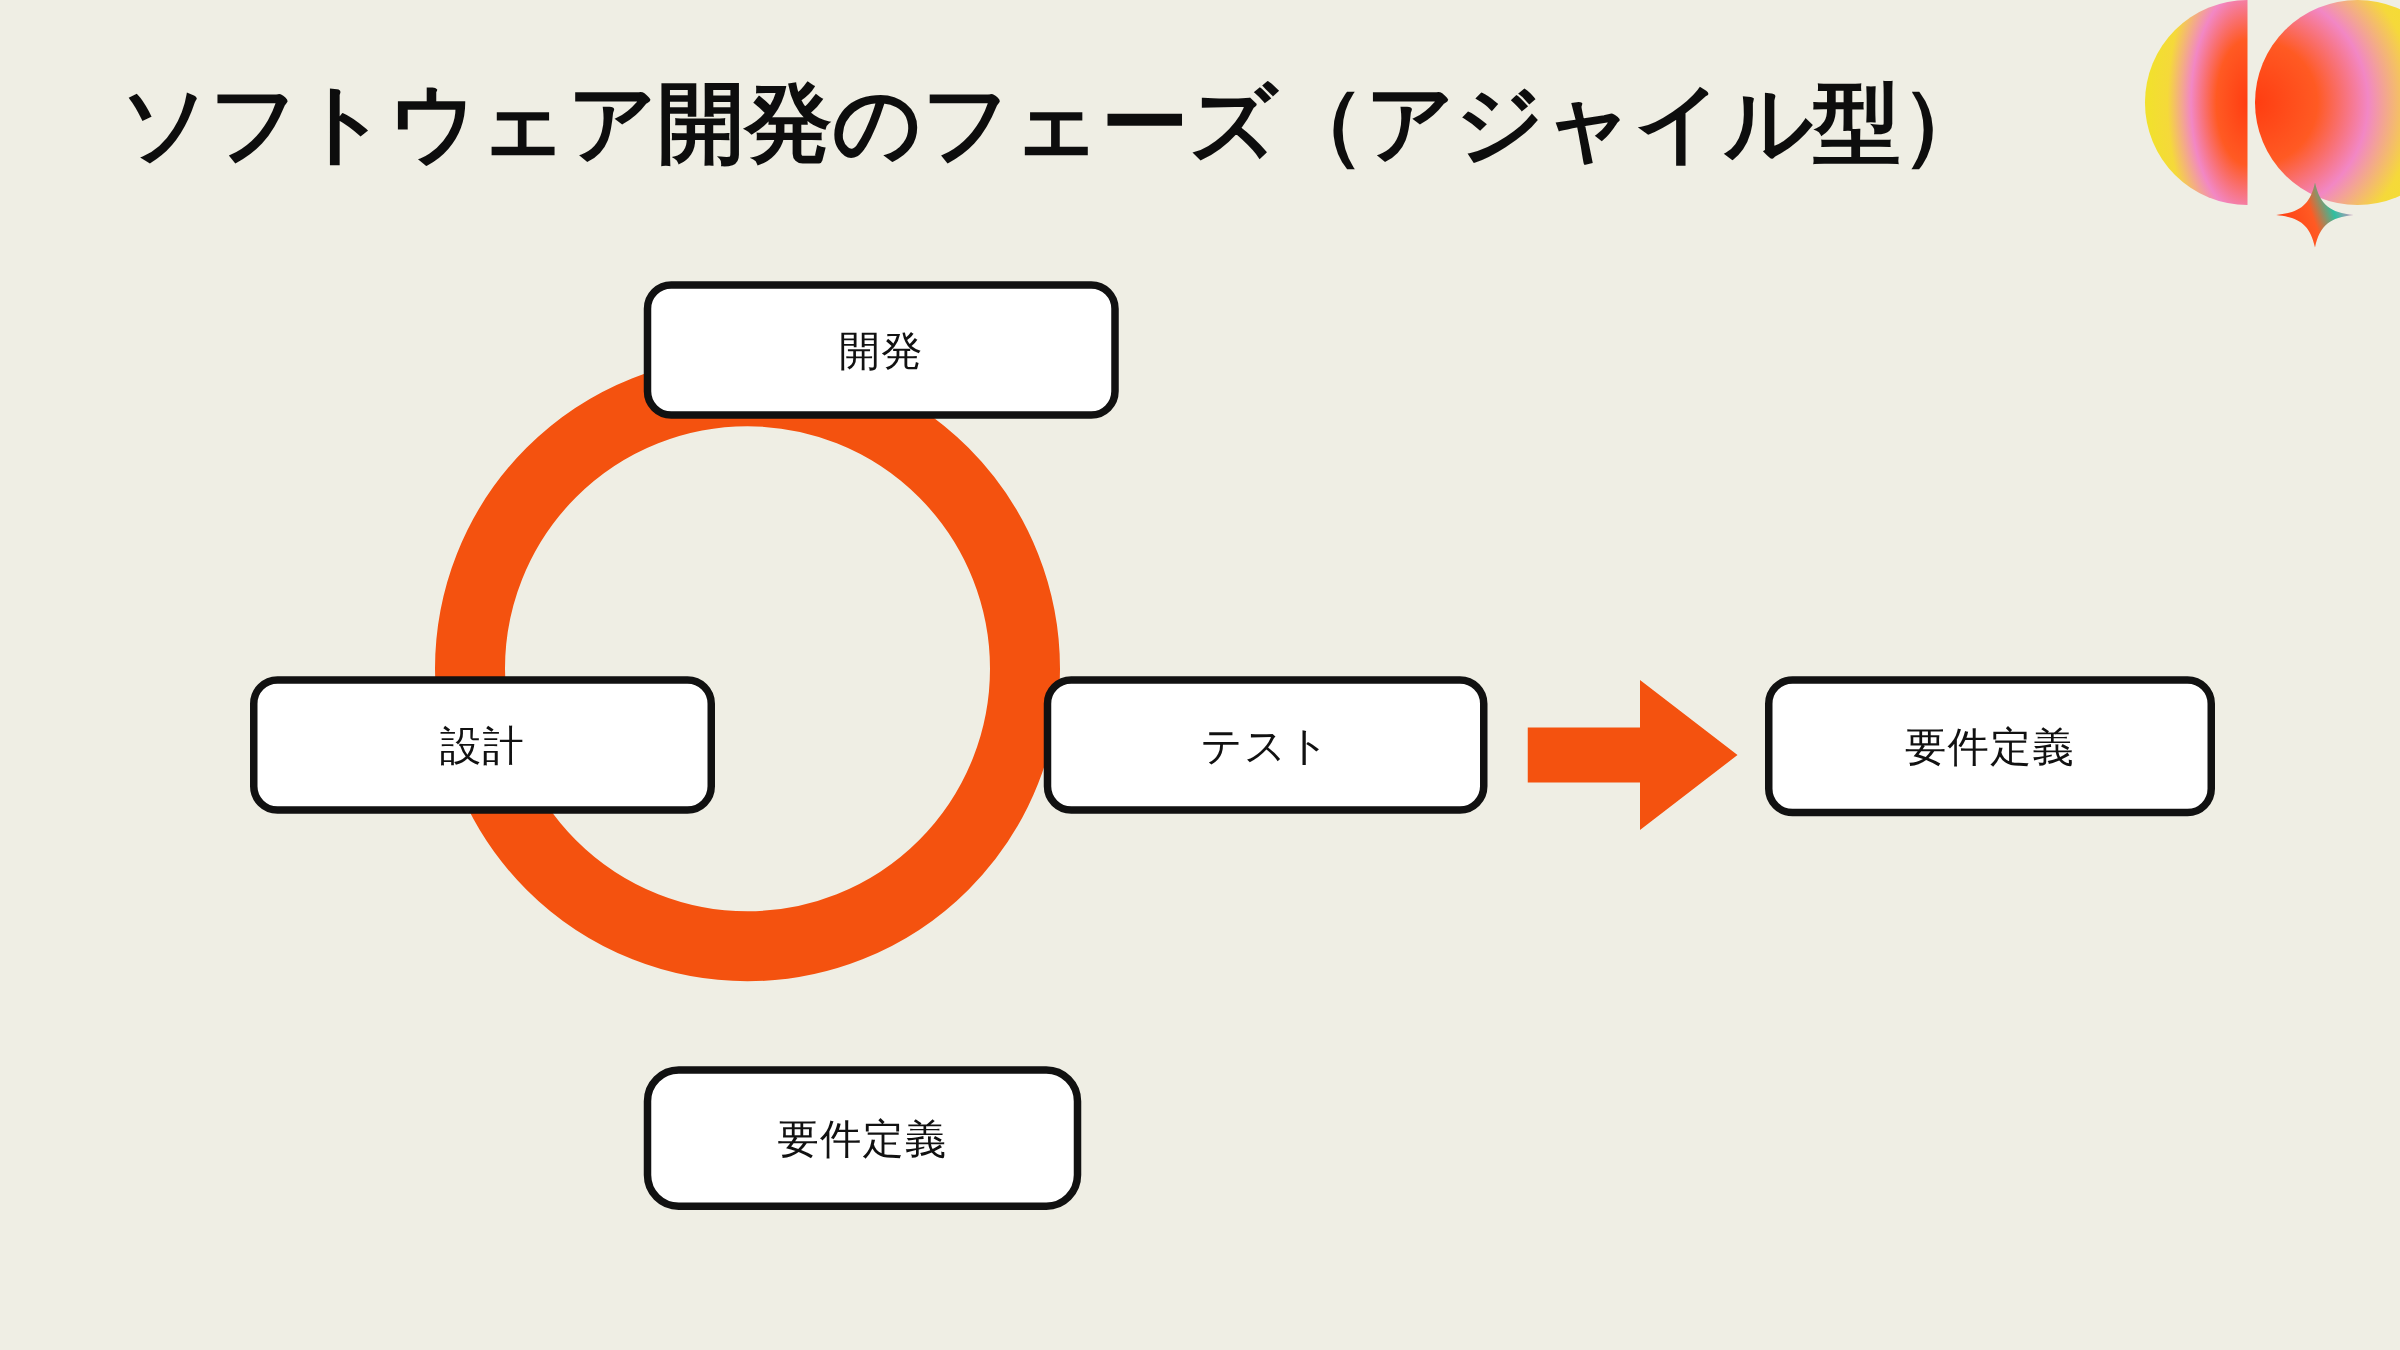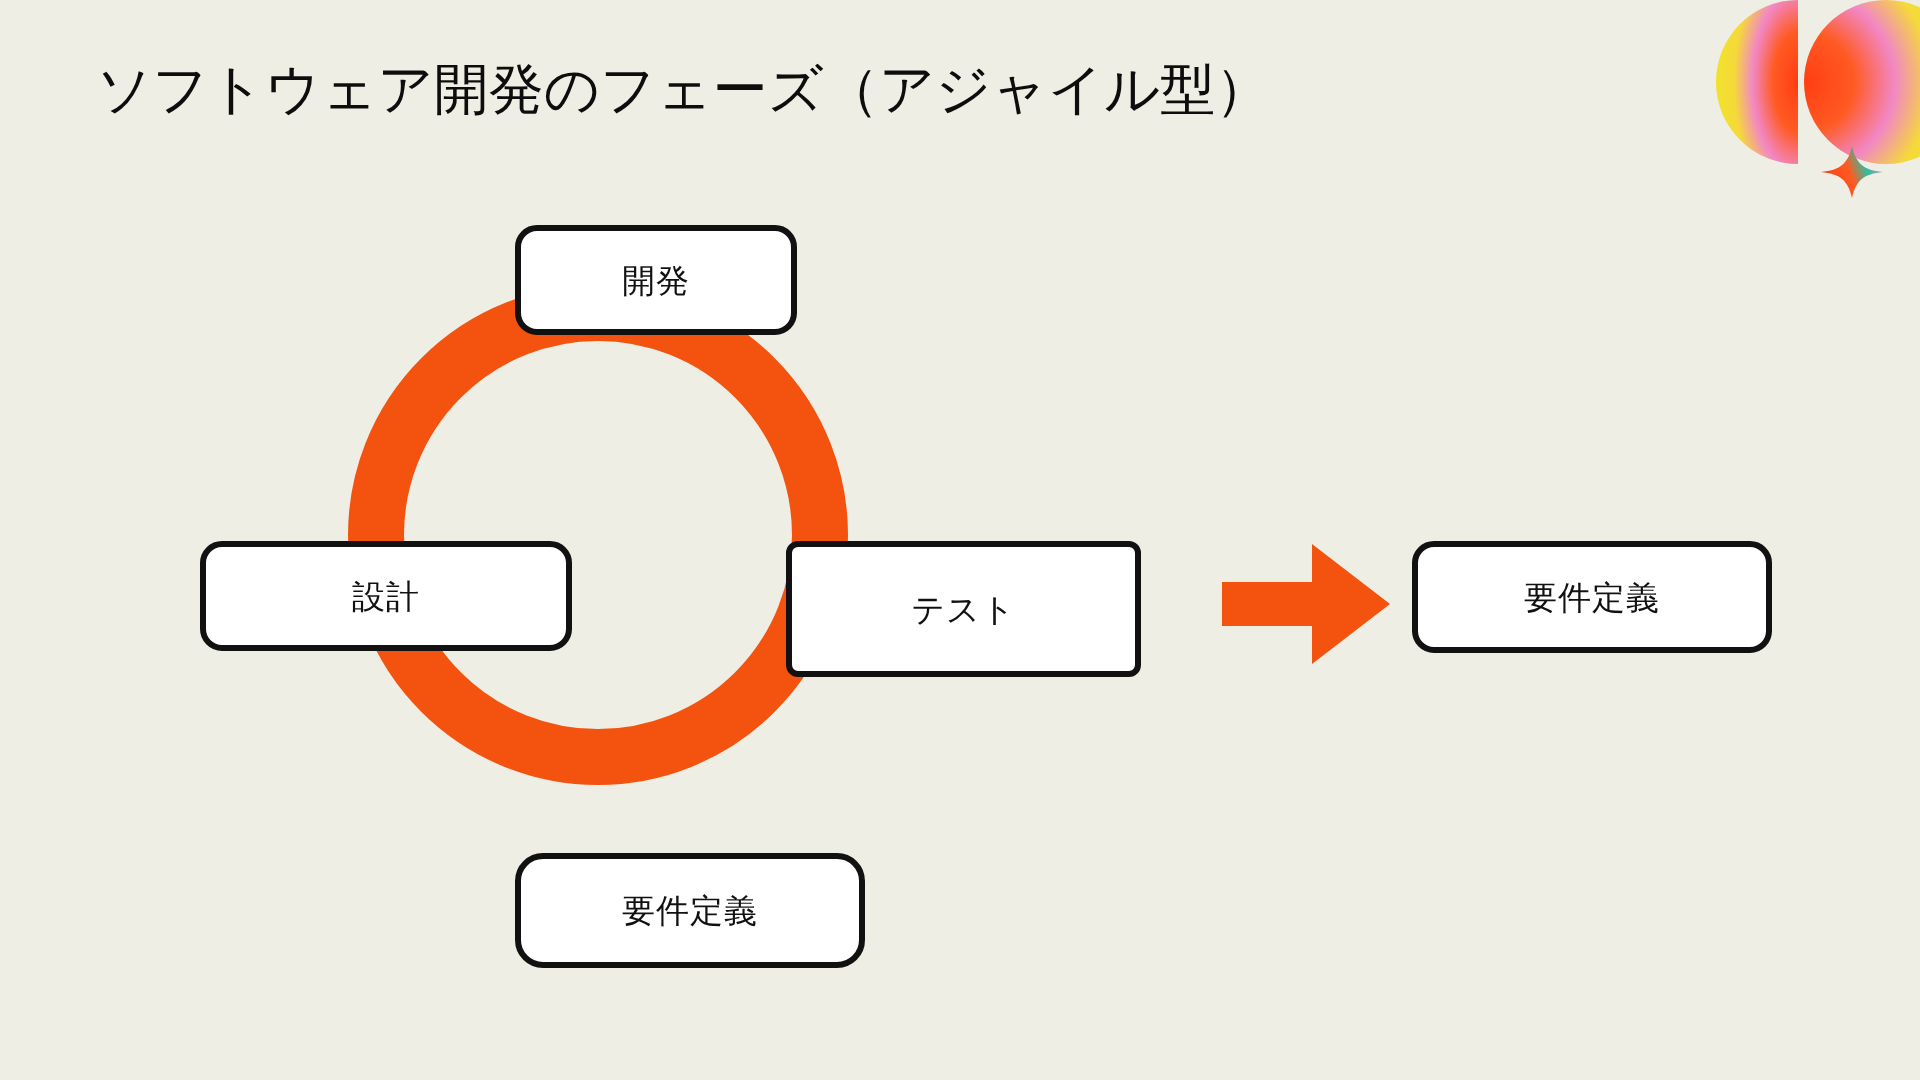--- a/index.html
+++ b/index.html
@@ -14,22 +14,22 @@
     background: #EFEEE4;
     overflow: hidden;
     font-family: "Liberation Sans", "DejaVu Sans", sans-serif;
   }
 
   
   #page-title {
     position: absolute;
     left: 96px;
     top: 58px;
-    font-size: 55px;
-    font-weight: normal;
+    font-size: 70px;
+    font-weight: bold;
     color: #0D0D0D;
     letter-spacing: 0px;
     white-space: nowrap;
     line-height: 1.15;
     z-index: 6;
   }
 
   
   #decor {
     position: absolute;
@@ -74,23 +74,23 @@
     z-index: 5;
   }
   .phase-label {
     font-size: 33px;
     color: #111111;
     font-weight: normal;
     letter-spacing: 1px;
     line-height: 1;
   }
 
-  #box-kaihatsu  { left: 515px;  top: 225px;  width: 282px; height: 110px; }
+  #box-kaihatsu  { left: 515px;  top: 225px;  width: 380px; height: 110px; }
   #box-sekkei    { left: 200px;  top: 541px;  width: 372px; height: 110px; }
-  #box-test      { left: 786px;  top: 541px;  width: 355px; height: 136px; border-radius: 12px; }
+  #box-test      { left: 835px;  top: 541px;  width: 355px; height: 110px; }
   #box-youken    { left: 515px;  top: 853px;  width: 350px; height: 115px; border-radius: 28px; }
   #box-release   { left: 1412px; top: 541px;  width: 360px; height: 112px; }
 </style>
 </head>
 <body>
 
 <div id="stage">
 
   <div id="page-title">ソフトウェア開発のフェーズ（アジャイル型）</div>
 

